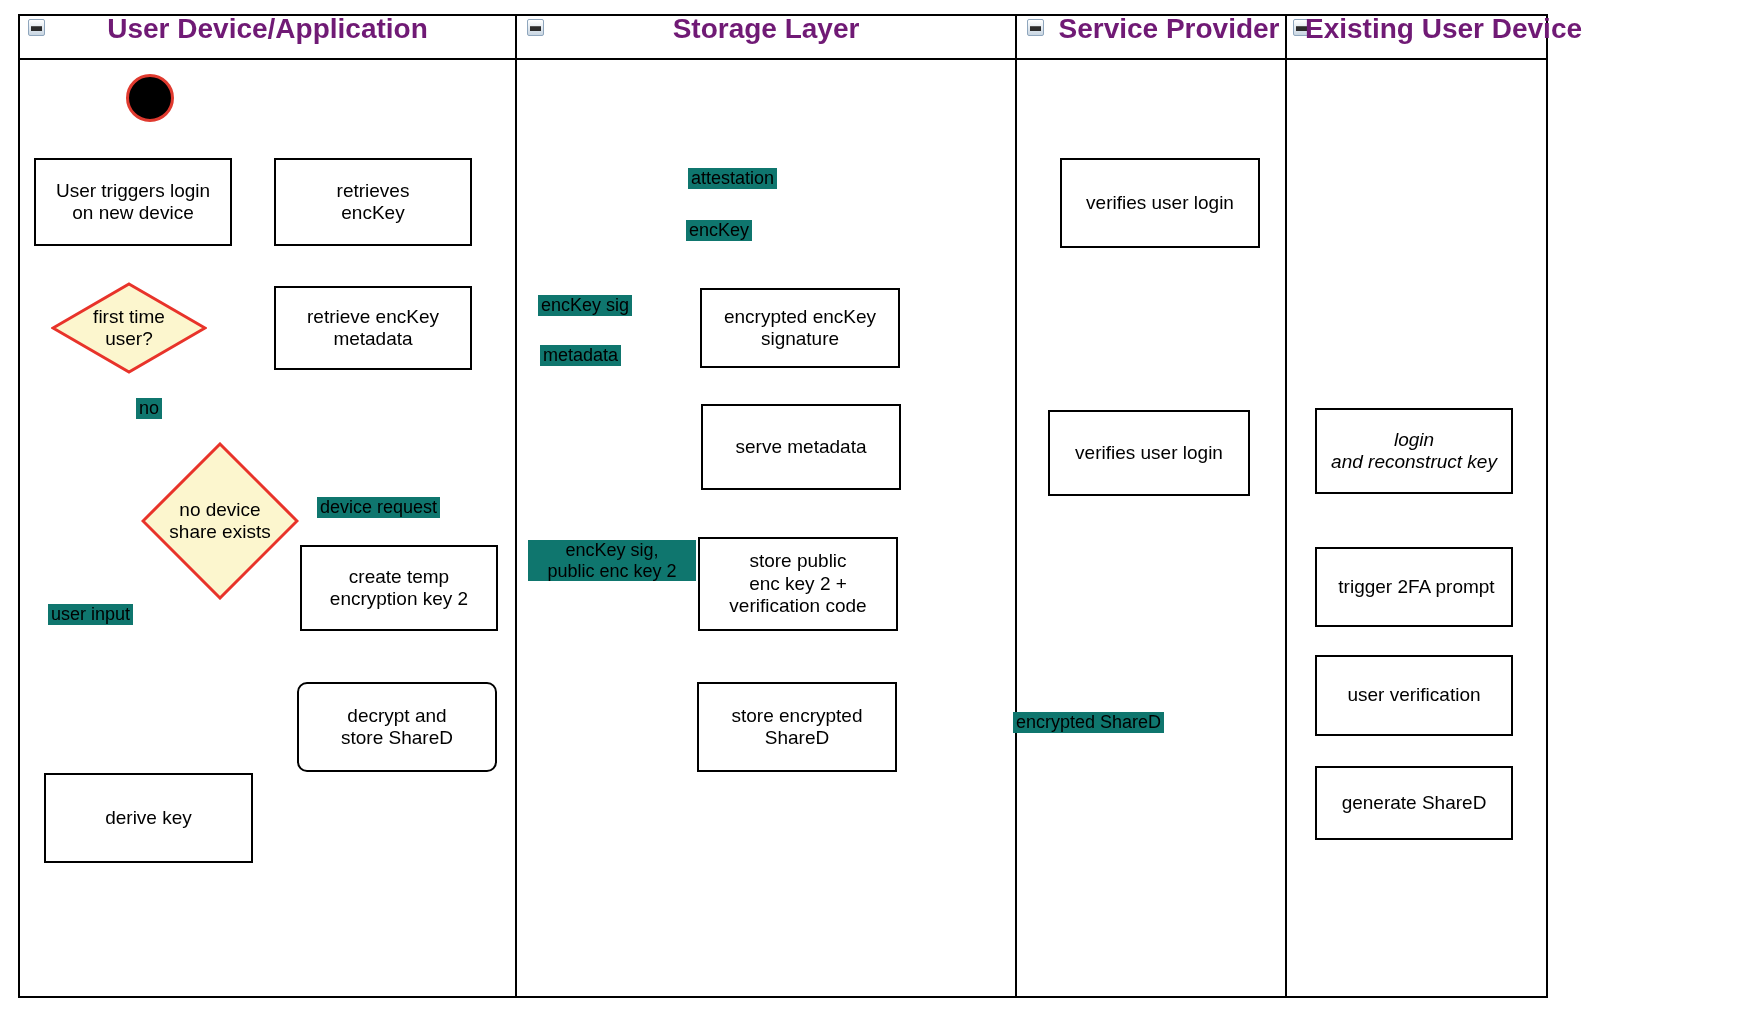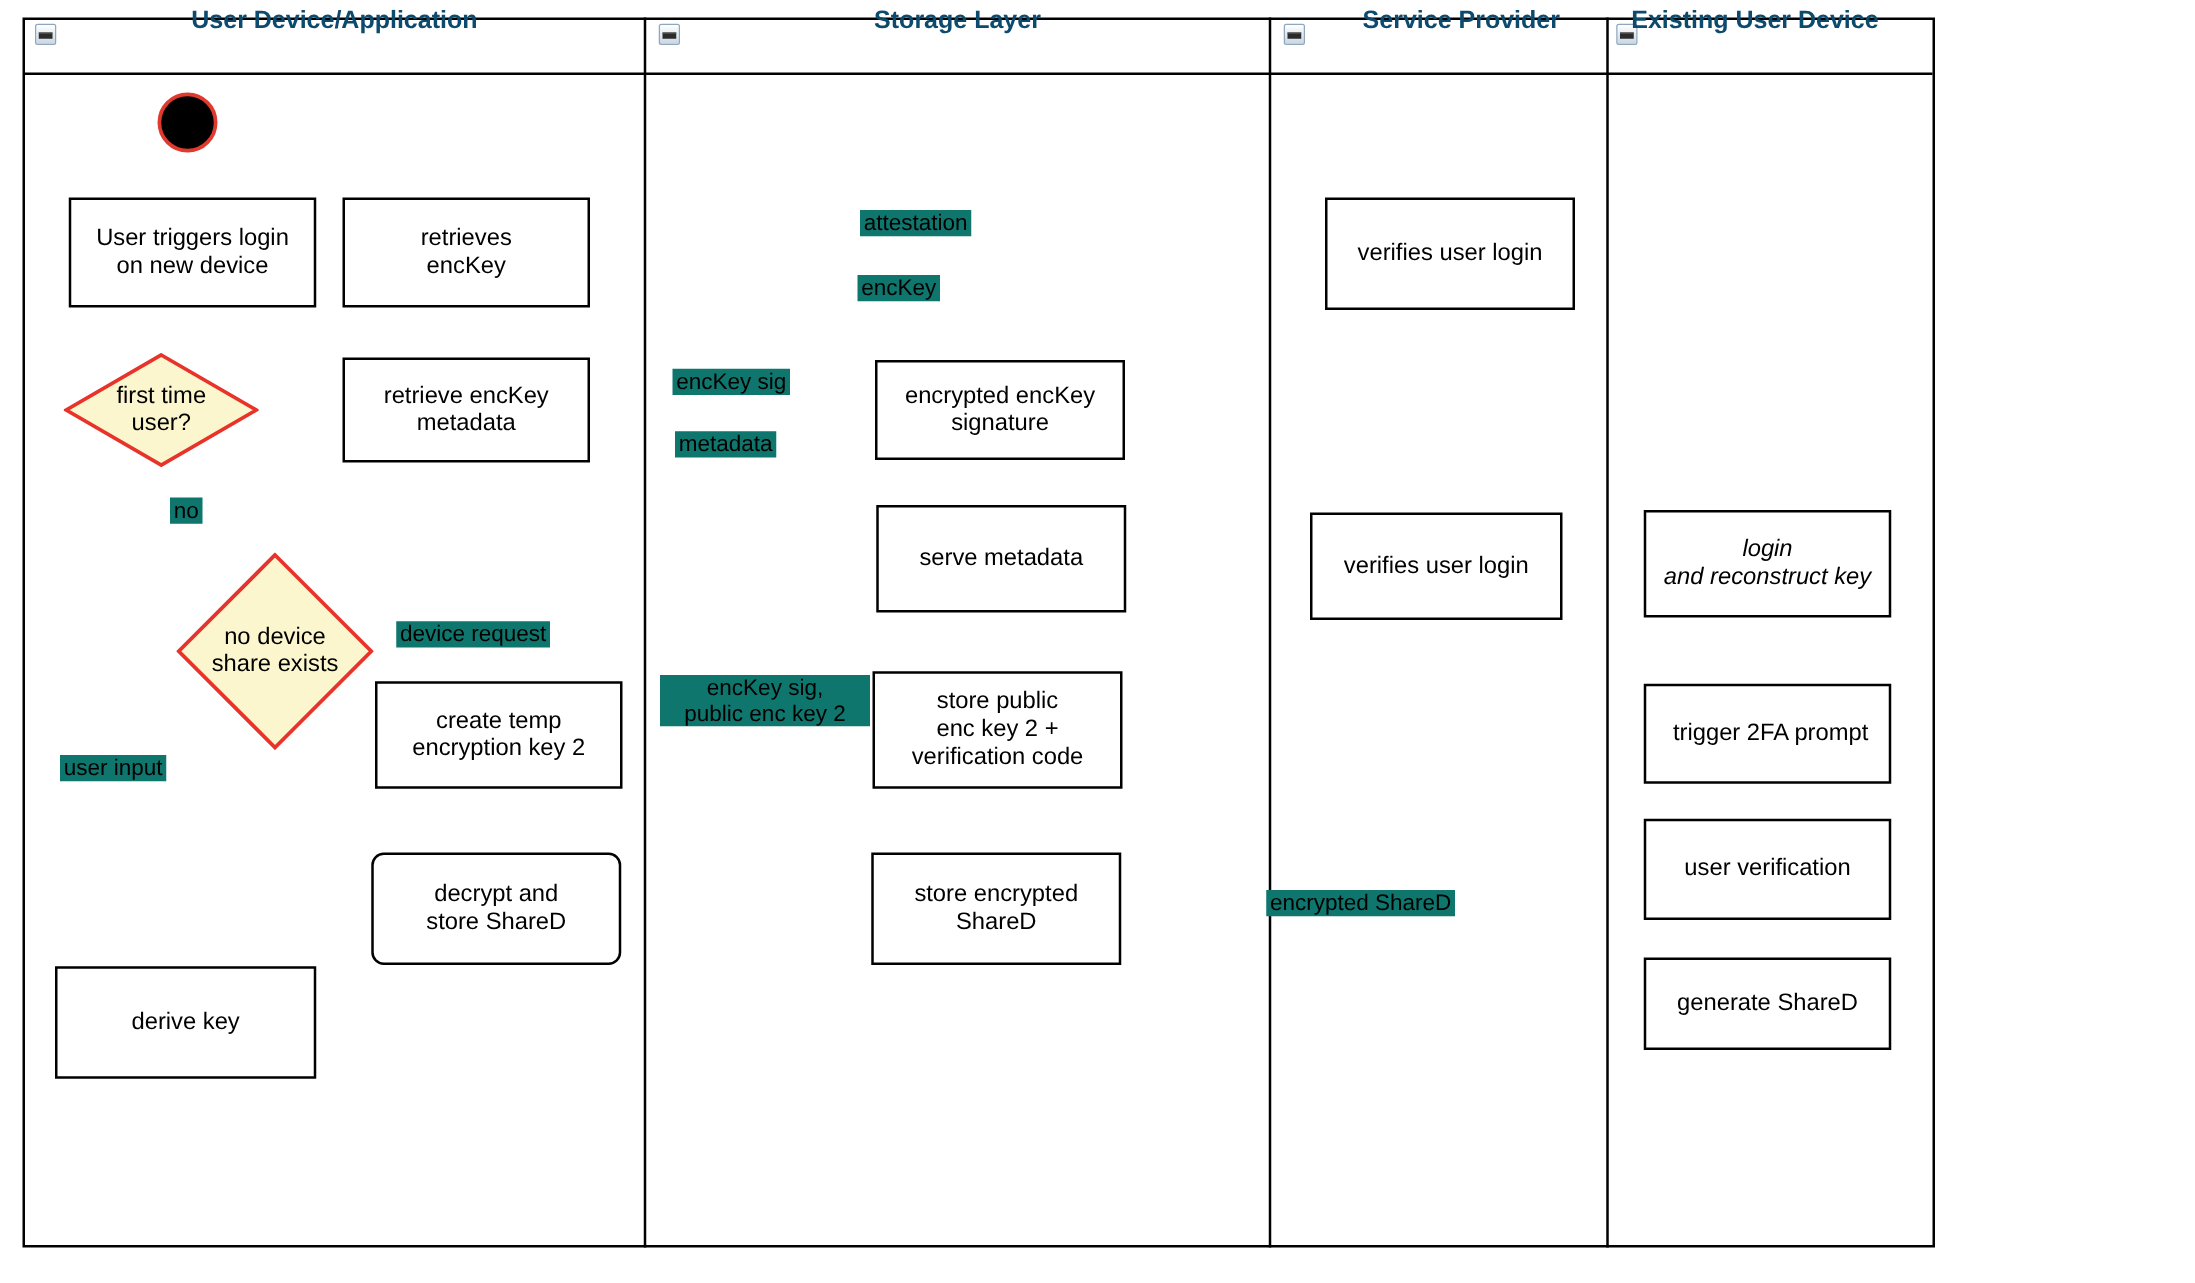--- a/index.html
+++ b/index.html
@@ -5,22 +5,22 @@
   html,body{margin:0;padding:0;background:#fff;}
   body{font-family:"Liberation Sans","DejaVu Sans",sans-serif;}
   #canvas{position:relative;width:1756px;height:1026px;background:#ffffff;overflow:hidden;}
   #diagram{position:absolute;left:0;top:0;width:1756px;height:1026px;}
 
   
   .lane-frame{position:absolute;left:18px;top:14px;width:1530px;height:984px;
     border:2px solid #000;box-sizing:border-box;background:#fff;}
   .lane-div{position:absolute;top:0;width:2px;background:#000;height:984px;}
   .lane-head-rule{position:absolute;left:0;top:42px;width:100%;height:2px;background:#000;}
-  .lane-title{position:absolute;top:1px;height:30px;line-height:30px;
-    font-size:20px;font-weight:bold;color:#0c4a6e;text-align:center;white-space:nowrap;}
+  .lane-title{position:absolute;top:14px;height:30px;line-height:30px;
+    font-size:28px;font-weight:bold;color:#701a75;text-align:center;white-space:nowrap;}
   .collapse-icon{position:absolute;top:19px;width:17px;height:17px;box-sizing:border-box;
     border:1px solid #8fa6bd;border-radius:2px;
     background:linear-gradient(#ffffff,#c9d6e2);}
   .collapse-icon::after{content:"";position:absolute;left:2px;top:6px;width:11px;height:4px;
     background:#2b2b2b;border-top:1px solid #555;}
 
   
   .node{position:absolute;box-sizing:border-box;border:2px solid #000;background:#fff;
     display:flex;align-items:center;justify-content:center;text-align:center;
     font-size:19px;color:#000;line-height:1.18;padding:2px 6px;}
@@ -111,21 +111,21 @@
   <div class="lane-title" style="left:517px;width:498px;">Storage Layer</div>
 
   <div class="collapse-icon" style="left:1027px;"></div>
   <div class="lane-title" style="left:1017px;width:304px;">Service Provider</div>
 
   <div class="collapse-icon" style="left:1293px;"></div>
   <div class="lane-title" style="left:1305px;width:243px;text-align:left;">Existing User Device</div>
 
   <div class="start-node" style="left:126px;top:74px;width:48px;height:48px;"></div>
 
-  <div class="node" style="left:55px;top:158px;width:198px;height:88px;">
+  <div class="node" style="left:34px;top:158px;width:198px;height:88px;">
     <div>
       <span>User triggers login</span><br>
       <span>on new device</span>
     </div>
   </div>
 
   <div class="node" style="left:274px;top:158px;width:198px;height:88px;">
     <div>
       <span>retrieves</span><br>
       <span>encKey</span>

